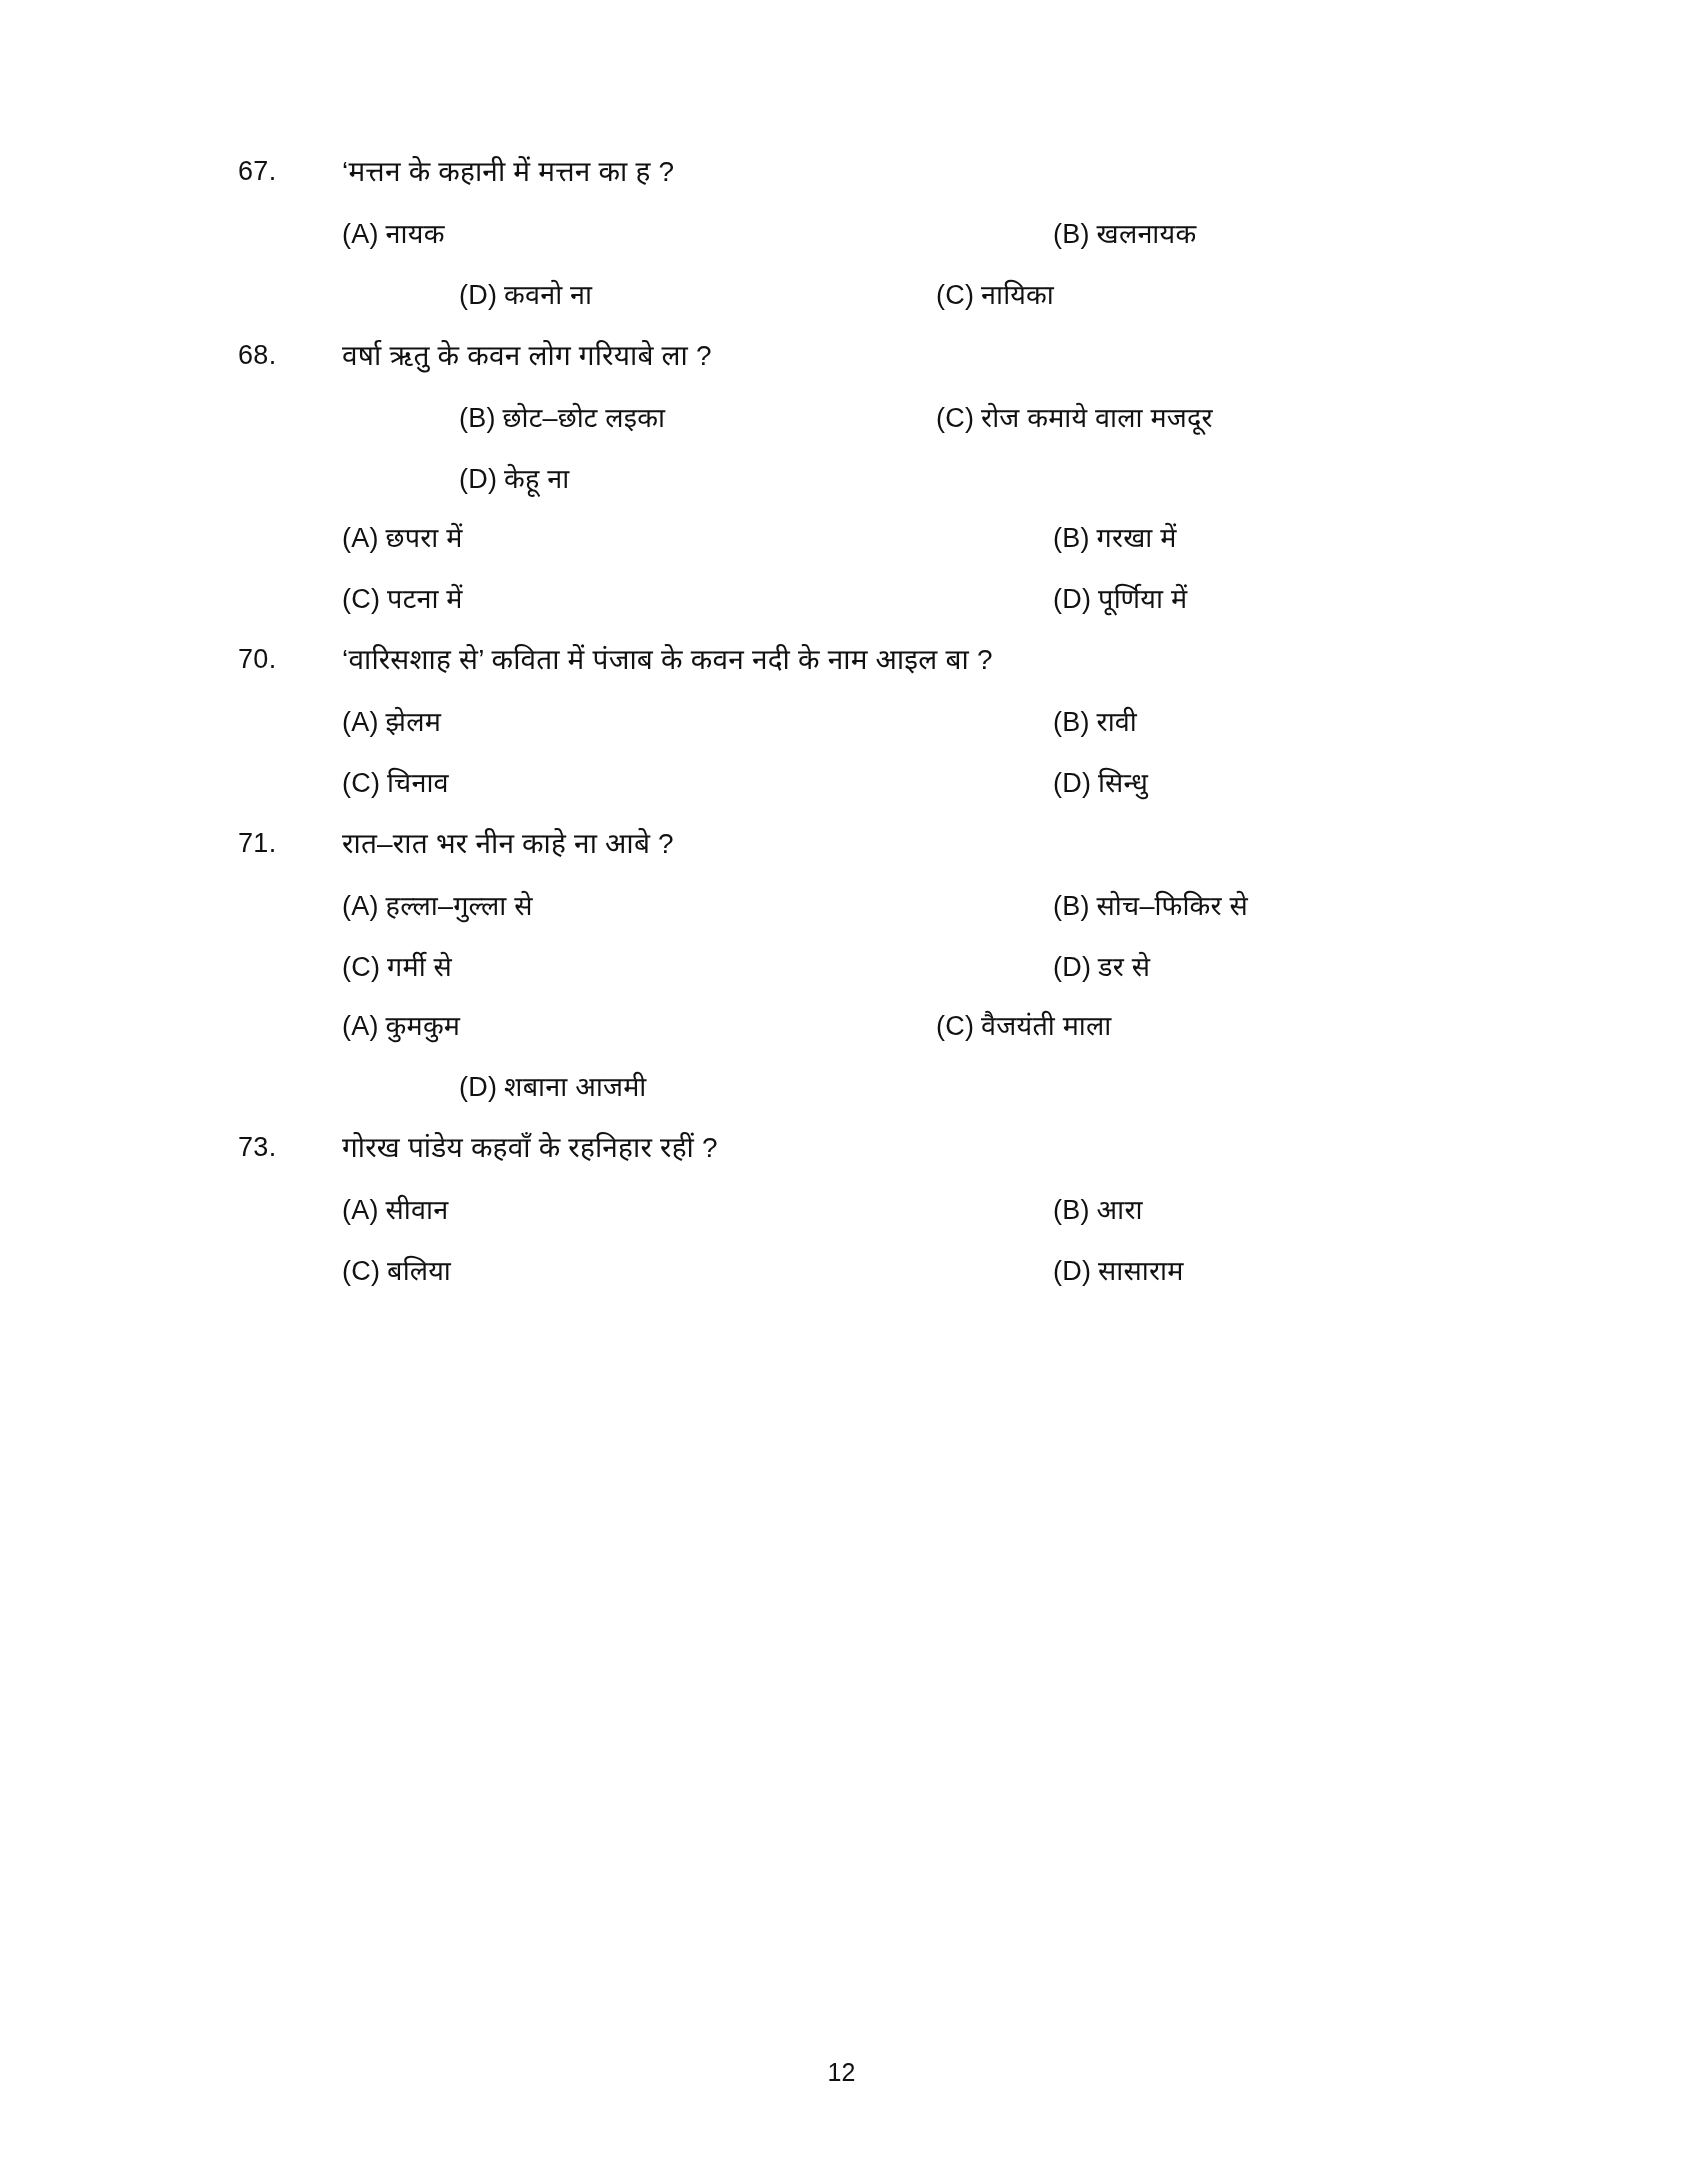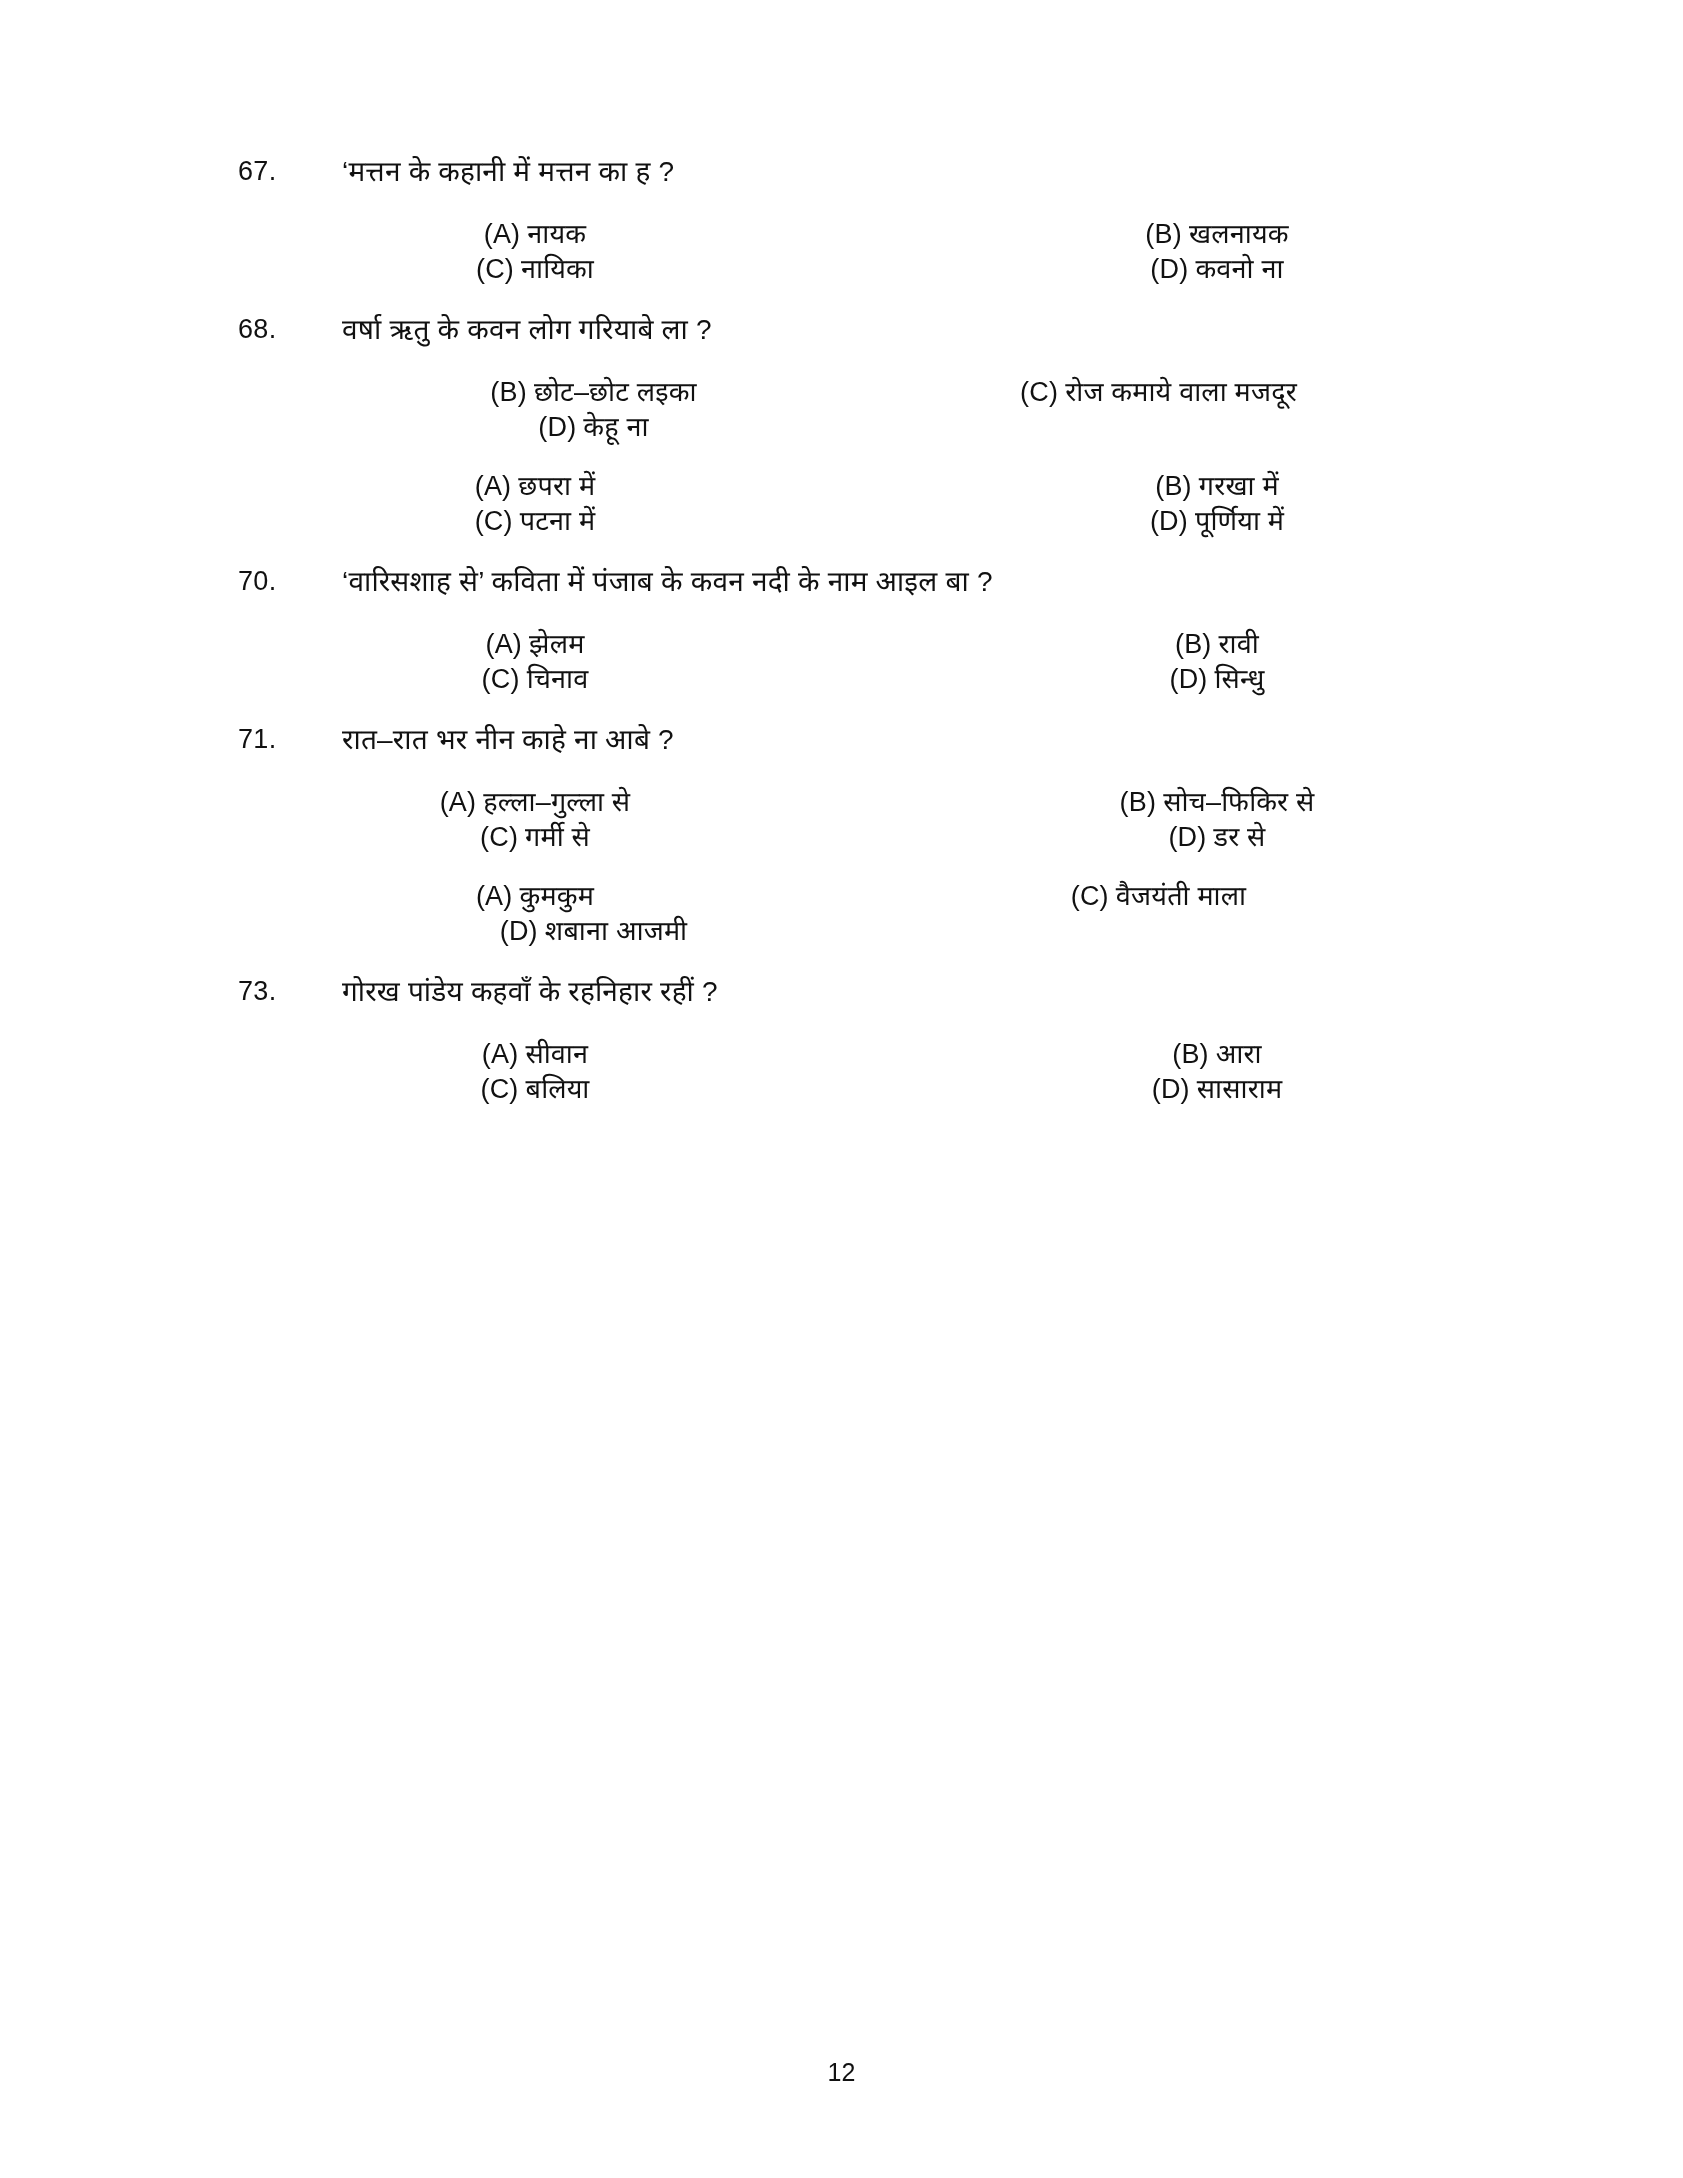--- a/index.html
+++ b/index.html
@@ -41,21 +41,22 @@
   }
   .q-text {
     font-size: 28px;
     line-height: 1.35;
     letter-spacing: 0.2px;
     padding-right: 40px;
   }
   .options {
     display: grid;
     grid-template-columns: 594px auto;
-    text-align: center;
+    row-gap: 26px;
+    margin-left: 104px;
   }
   .option {
     font-size: 27px;
     line-height: 1.3;
     letter-spacing: 0.2px;
     white-space: nowrap;
   }
   .option .tag {
     display: inline-block;
     margin-right: 7px;
@@ -80,22 +81,22 @@
 <div class="page">
 
   <div class="question-block">
     <div class="q-head">
       <div class="q-number">67.</div>
       <div class="q-text">‘मत्तन के कहानी में मत्तन का ह ?</div>
     </div>
     <div class="options">
       <div class="option opt-a"><span class="tag">(A)</span><span>नायक</span></div>
       <div class="option opt-b"><span class="tag">(B)</span><span>खलनायक</span></div>
+      <div class="option opt-d"><span class="tag">(D)</span><span>कवनो ना</span></div>
       <div class="option opt-c"><span class="tag">(C)</span><span>नायिका</span></div>
-      <div class="option opt-d"><span class="tag">(D)</span><span>कवनो ना</span></div>
     </div>
   </div>
 
   <div class="question-block">
     <div class="q-head">
       <div class="q-number">68.</div>
       <div class="q-text">वर्षा ऋतु के कवन लोग गरियाबे ला ?</div>
     </div>
     <div class="options">
       <div class="option opt-b"><span class="tag">(B)</span><span>छोट–छोट लइका</span></div>

